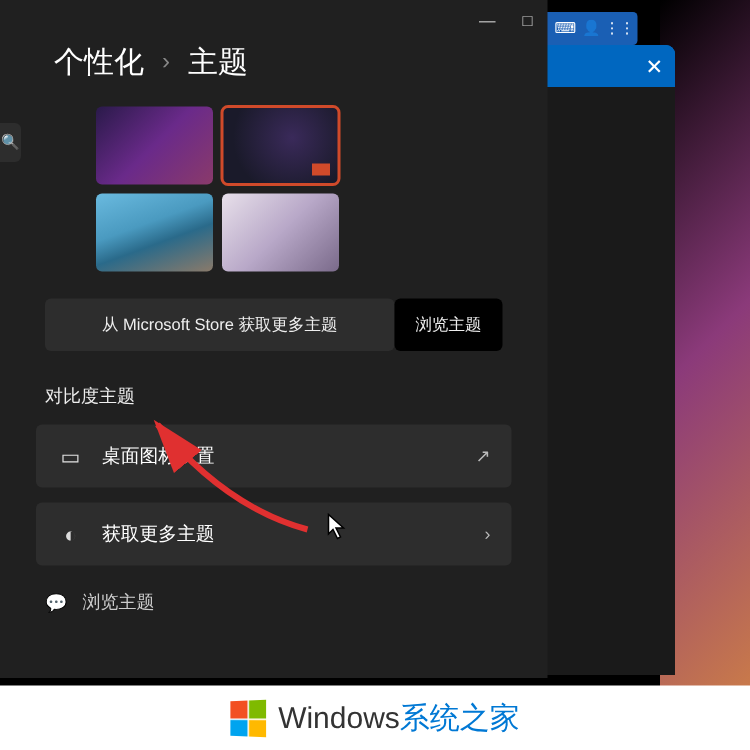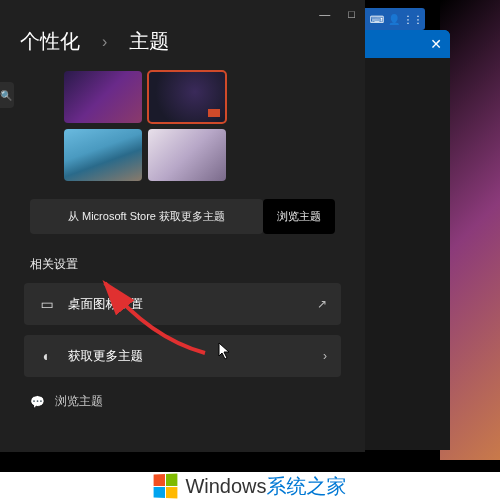--- a/index.html
+++ b/index.html
@@ -79,26 +79,26 @@
     .window-controls {
       position: absolute;
       top: 8px;
       right: 10px;
       display: flex;
       gap: 18px;
       font-size: 11px;
       color: #ccc;
     }
     .breadcrumb {
-      padding: 28px 0 0 20px;
+      padding: 28px 0 0 36px;
       font-size: 20px;
       color: #fff;
       display: flex;
       align-items: center;
-      gap: 22px;
+      gap: 12px;
     }
     .search-strip {
       position: absolute;
       left: 0;
       top: 82px;
       width: 14px;
       height: 26px;
       background: #2d2d2d;
       border-radius: 0 4px 4px 0;
       display: flex;
@@ -214,21 +214,21 @@
       top: 342px;
       left: 218px;
       font-size: 14px;
       color: #fff;
     }
     .watermark {
       position: absolute;
       bottom: 0;
       left: 0;
       width: 500px;
-      height: 28px;
+      height: 43px;
       background: #fff;
       display: flex;
       align-items: center;
       justify-content: center;
       gap: 8px;
     }
     .win-logo {
       width: 24px;
       height: 24px;
       display: grid;
@@ -292,21 +292,21 @@
     <div style="visibility:hidden"></div>
     <div class="theme-thumb thumb-3"></div>
     <div class="theme-thumb thumb-4"></div>
   </div>
 
   <div class="store-row">
     <div class="store-btn">从 Microsoft Store 获取更多主题</div>
     <div class="browse-btn">浏览主题</div>
   </div>
 
-  <div class="section-title">相关设置</div>
+  <div class="section-title">对比度主题</div>
 
   <div class="setting-item">
     <div class="setting-icon">▭</div>
     <div class="setting-text">
       <div class="setting-title">桌面图标设置</div>
     </div>
     <div class="setting-action">↗</div>
   </div>
 
   <div class="setting-item">

